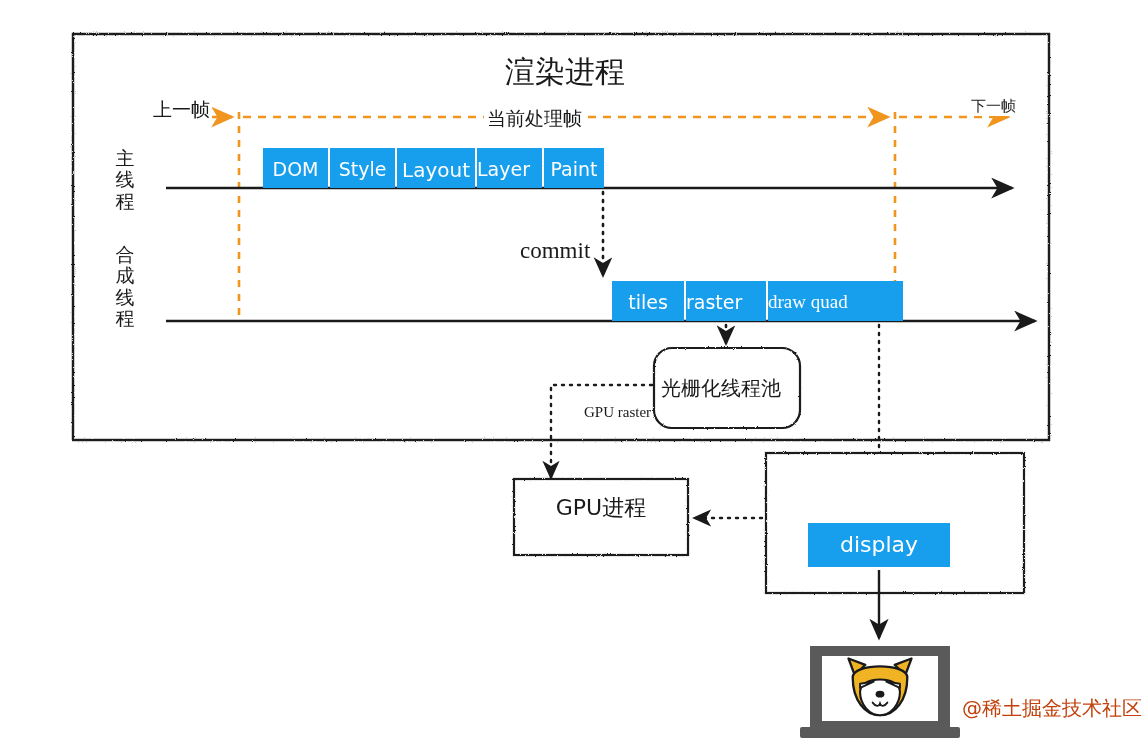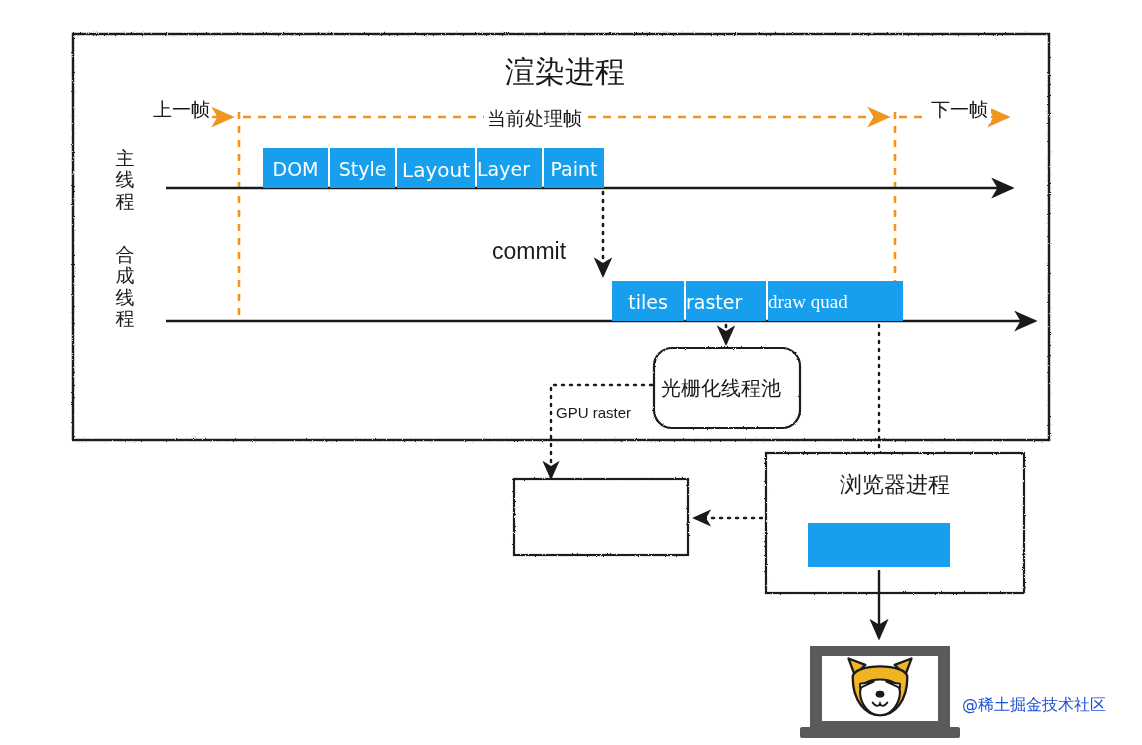--- a/index.html
+++ b/index.html
@@ -3,22 +3,22 @@
 <meta charset="utf-8">
 <style>
   html,body{margin:0;padding:0;background:#ffffff;}
   body{width:1142px;height:745px;font-family:"DejaVu Sans","Liberation Sans",sans-serif;}
   #stage{position:relative;width:1142px;height:745px;overflow:hidden;background:#fff;}
   #stage svg{position:absolute;left:0;top:0;}
   .htmlLayer{position:absolute;left:0;top:0;width:1142px;height:745px;pointer-events:none;padding-left:16px;}
   .lbl{position:absolute;color:#1a1a1a;white-space:nowrap;}
   .boxlbl{position:absolute;color:#ffffff;white-space:nowrap;font-family:"DejaVu Sans","Liberation Sans",sans-serif;}
   .vtext{position:absolute;width:24px;color:#1a1a1a;text-align:center;line-height:1.12;font-size:19px;}
-  .mono{font-family:Liberation Sans, sans-serif;}
-  .wm{position:absolute;color:#1d4ed8;font-size:16px;white-space:nowrap;}
+  .mono{font-family:Liberation Serif, serif;margin-left:28px;}
+  .wm{position:absolute;color:#c2410c;font-size:20px;white-space:nowrap;}
 </style>
 </head>
 <body>
 
 <div id="stage">
 
   <svg width="1142" height="745" viewBox="0 0 1142 745">
     <defs>
       <filter id="rough" x="-20%" y="-20%" width="140%" height="140%">
         <feTurbulence type="fractalNoise" baseFrequency="0.9" numOctaves="3" seed="7" result="n"></feTurbulence>
@@ -127,21 +127,21 @@
       </g>
     </g>
   </svg>
 
   <div class="htmlLayer">
 
     <div class="lbl" style="left:505px;top:52px;font-size:30px;">渲染进程</div>
 
     <div class="lbl" style="left:151px;top:97px;font-size:19px;background:#fff;padding:0 2px;">上一帧</div>
     <div class="lbl" style="left:484px;top:106px;font-size:19px;background:#fff;padding:0 3px;">当前处理帧</div>
-    <div class="lbl" style="left:928px;top:97px;font-size:19px;background:#fff;padding:0 3px;">下一帧</div>
+    <div class="lbl" style="left:968px;top:97px;font-size:15px;background:#fff;padding:0 3px;">下一帧</div>
 
     <div class="vtext" style="left:113px;top:148px;">
       <div>主</div>
       <div>线</div>
       <div>程</div>
     </div>
     <div class="vtext" style="left:113px;top:244px;">
       <div>合</div>
       <div>成</div>
       <div>线</div>
@@ -157,20 +157,21 @@
     <div class="boxlbl" style="left:612px;top:291px;width:72px;text-align:center;font-size:19px;">tiles</div>
     <div class="boxlbl" style="left:686px;top:291px;width:80px;text-align:left;font-size:19px;">raster</div>
     <div class="boxlbl" style="left:768px;top:291px;width:152px;text-align:left;font-size:19px;font-family:Liberation Serif, serif;">draw quad</div>
 
     <div class="lbl mono" style="left:492px;top:238px;font-size:23px;">commit</div>
 
     <div class="lbl" style="left:661px;top:375px;width:132px;text-align:left;font-size:20px;">光栅化线程池</div>
 
     <div class="lbl mono" style="left:556px;top:404px;font-size:15px;">GPU raster</div>
 
+    <div class="lbl" style="left:514px;top:493px;width:174px;text-align:center;font-size:22px;">GPU进程</div>
 
-    <div class="lbl" style="left:766px;top:470px;width:258px;text-align:center;font-size:22px;">浏览器进程</div>
 
+    <div class="boxlbl" style="left:808px;top:532px;width:142px;text-align:center;font-size:22px;">display</div>
 
     <div class="wm" style="left:962px;top:695px;">@稀土掘金技术社区</div>
 
   </div>
 </div>
 
 </body></html>

